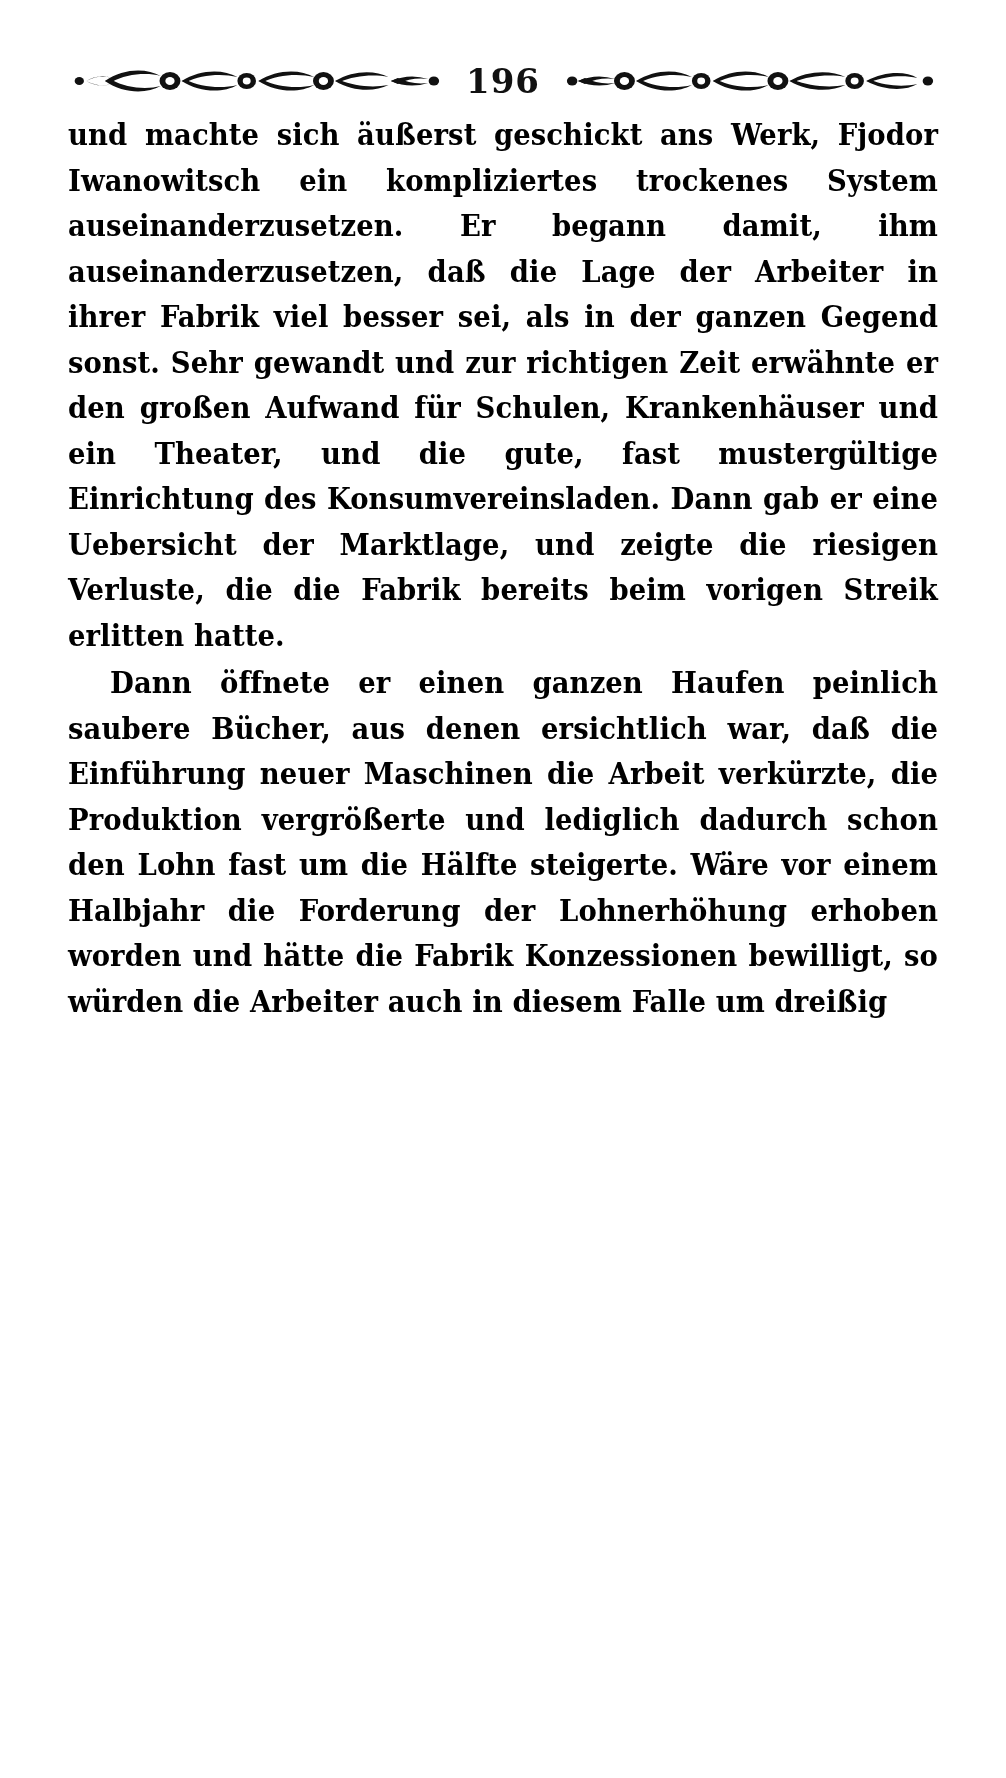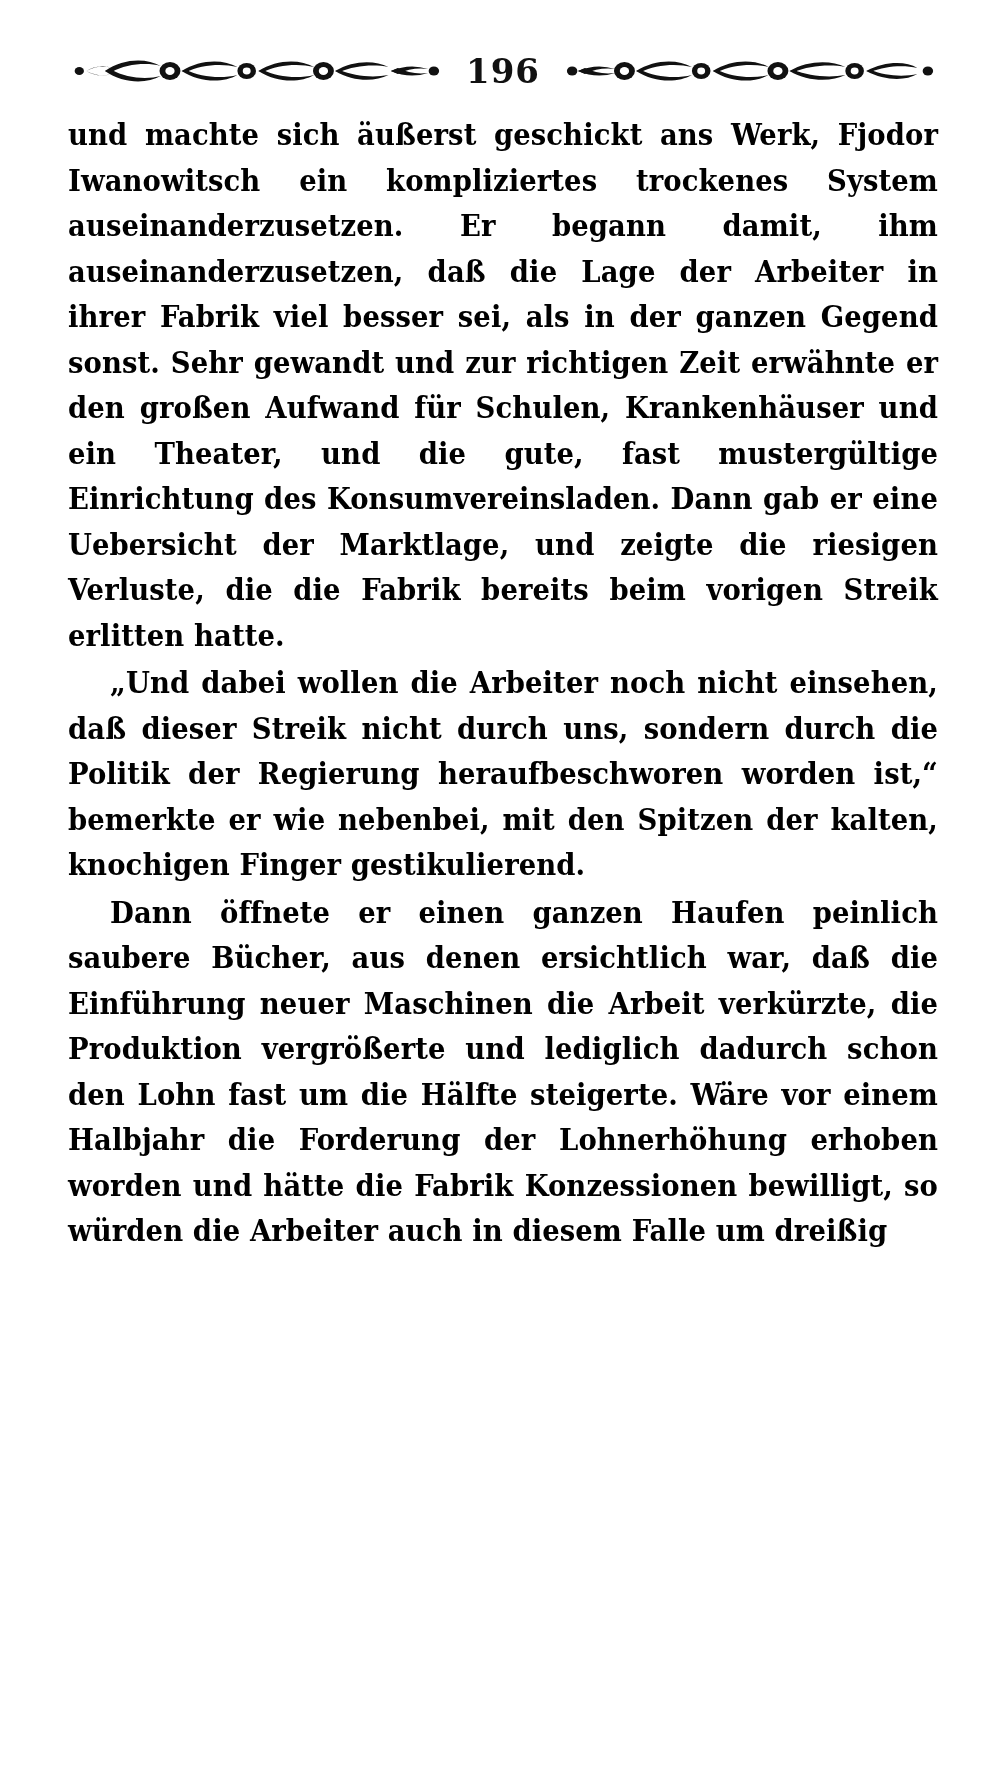--- a/index.html
+++ b/index.html
@@ -19,21 +19,21 @@
     width: 1006px;
     height: 1778px;
     background: #ffffff;
     box-sizing: border-box;
     padding: 0;
   }
 
   
   .page-header {
     position: absolute;
-    top: 48px;
+    top: 58px;
     left: 70px;
     width: 866px;
     height: 46px;
     display: flex;
     align-items: center;
     justify-content: center;
     gap: 18px;
   }
 
   .ornament {
@@ -151,17 +151,16 @@
           <path d="M260 15 C 276 25, 294 25, 304 18 C 292 21, 276 20, 264 14 Z"></path>
           <circle cx="313" cy="15" r="4.5"></circle>
         </g>
       </svg>
     </div>
 
   </div>
 
   <div class="textblock">
     <p class="para fraktur">und machte sich äußerst geschickt ans Werk, Fjodor Iwanowitsch ein kompliziertes trockenes System auseinanderzusetzen.  Er begann damit, ihm auseinanderzusetzen, daß die Lage der Arbeiter in ihrer Fabrik viel besser sei, als in der ganzen Gegend sonst.  Sehr gewandt und zur richtigen Zeit erwähnte er den großen Aufwand für Schulen, Krankenhäuser und ein Theater, und die gute, fast mustergültige Einrichtung des Konsumvereinsladen.  Dann gab er eine Uebersicht der Marktlage, und zeigte die riesigen Verluste, die die Fabrik bereits beim vorigen Streik erlitten hatte.</p>
-    <p class="para fraktur indent">„Und dabei wollen die Arbeiter noch nicht einsehen, daß dieser Streik nicht durch uns, sondern durch die Politik der Regierung heraufbeschworen worden ist,“ bemerkte er wie nebenbei, mit den Spitzen der kalten, knochigen Finger gestikulierend.</p>
     <p class="para fraktur indent">Dann öffnete er einen ganzen Haufen peinlich saubere Bücher, aus denen ersichtlich war, daß die Einführung neuer Maschinen die Arbeit verkürzte, die Produktion vergrößerte und lediglich dadurch schon den Lohn fast um die Hälfte steigerte.  Wäre vor einem Halbjahr die Forderung der Lohnerhöhung erhoben worden und hätte die Fabrik Konzessionen bewilligt, so würden die Arbeiter auch in diesem Falle um dreißig</p>
   </div>
 
 </div>
 
 </body></html>

